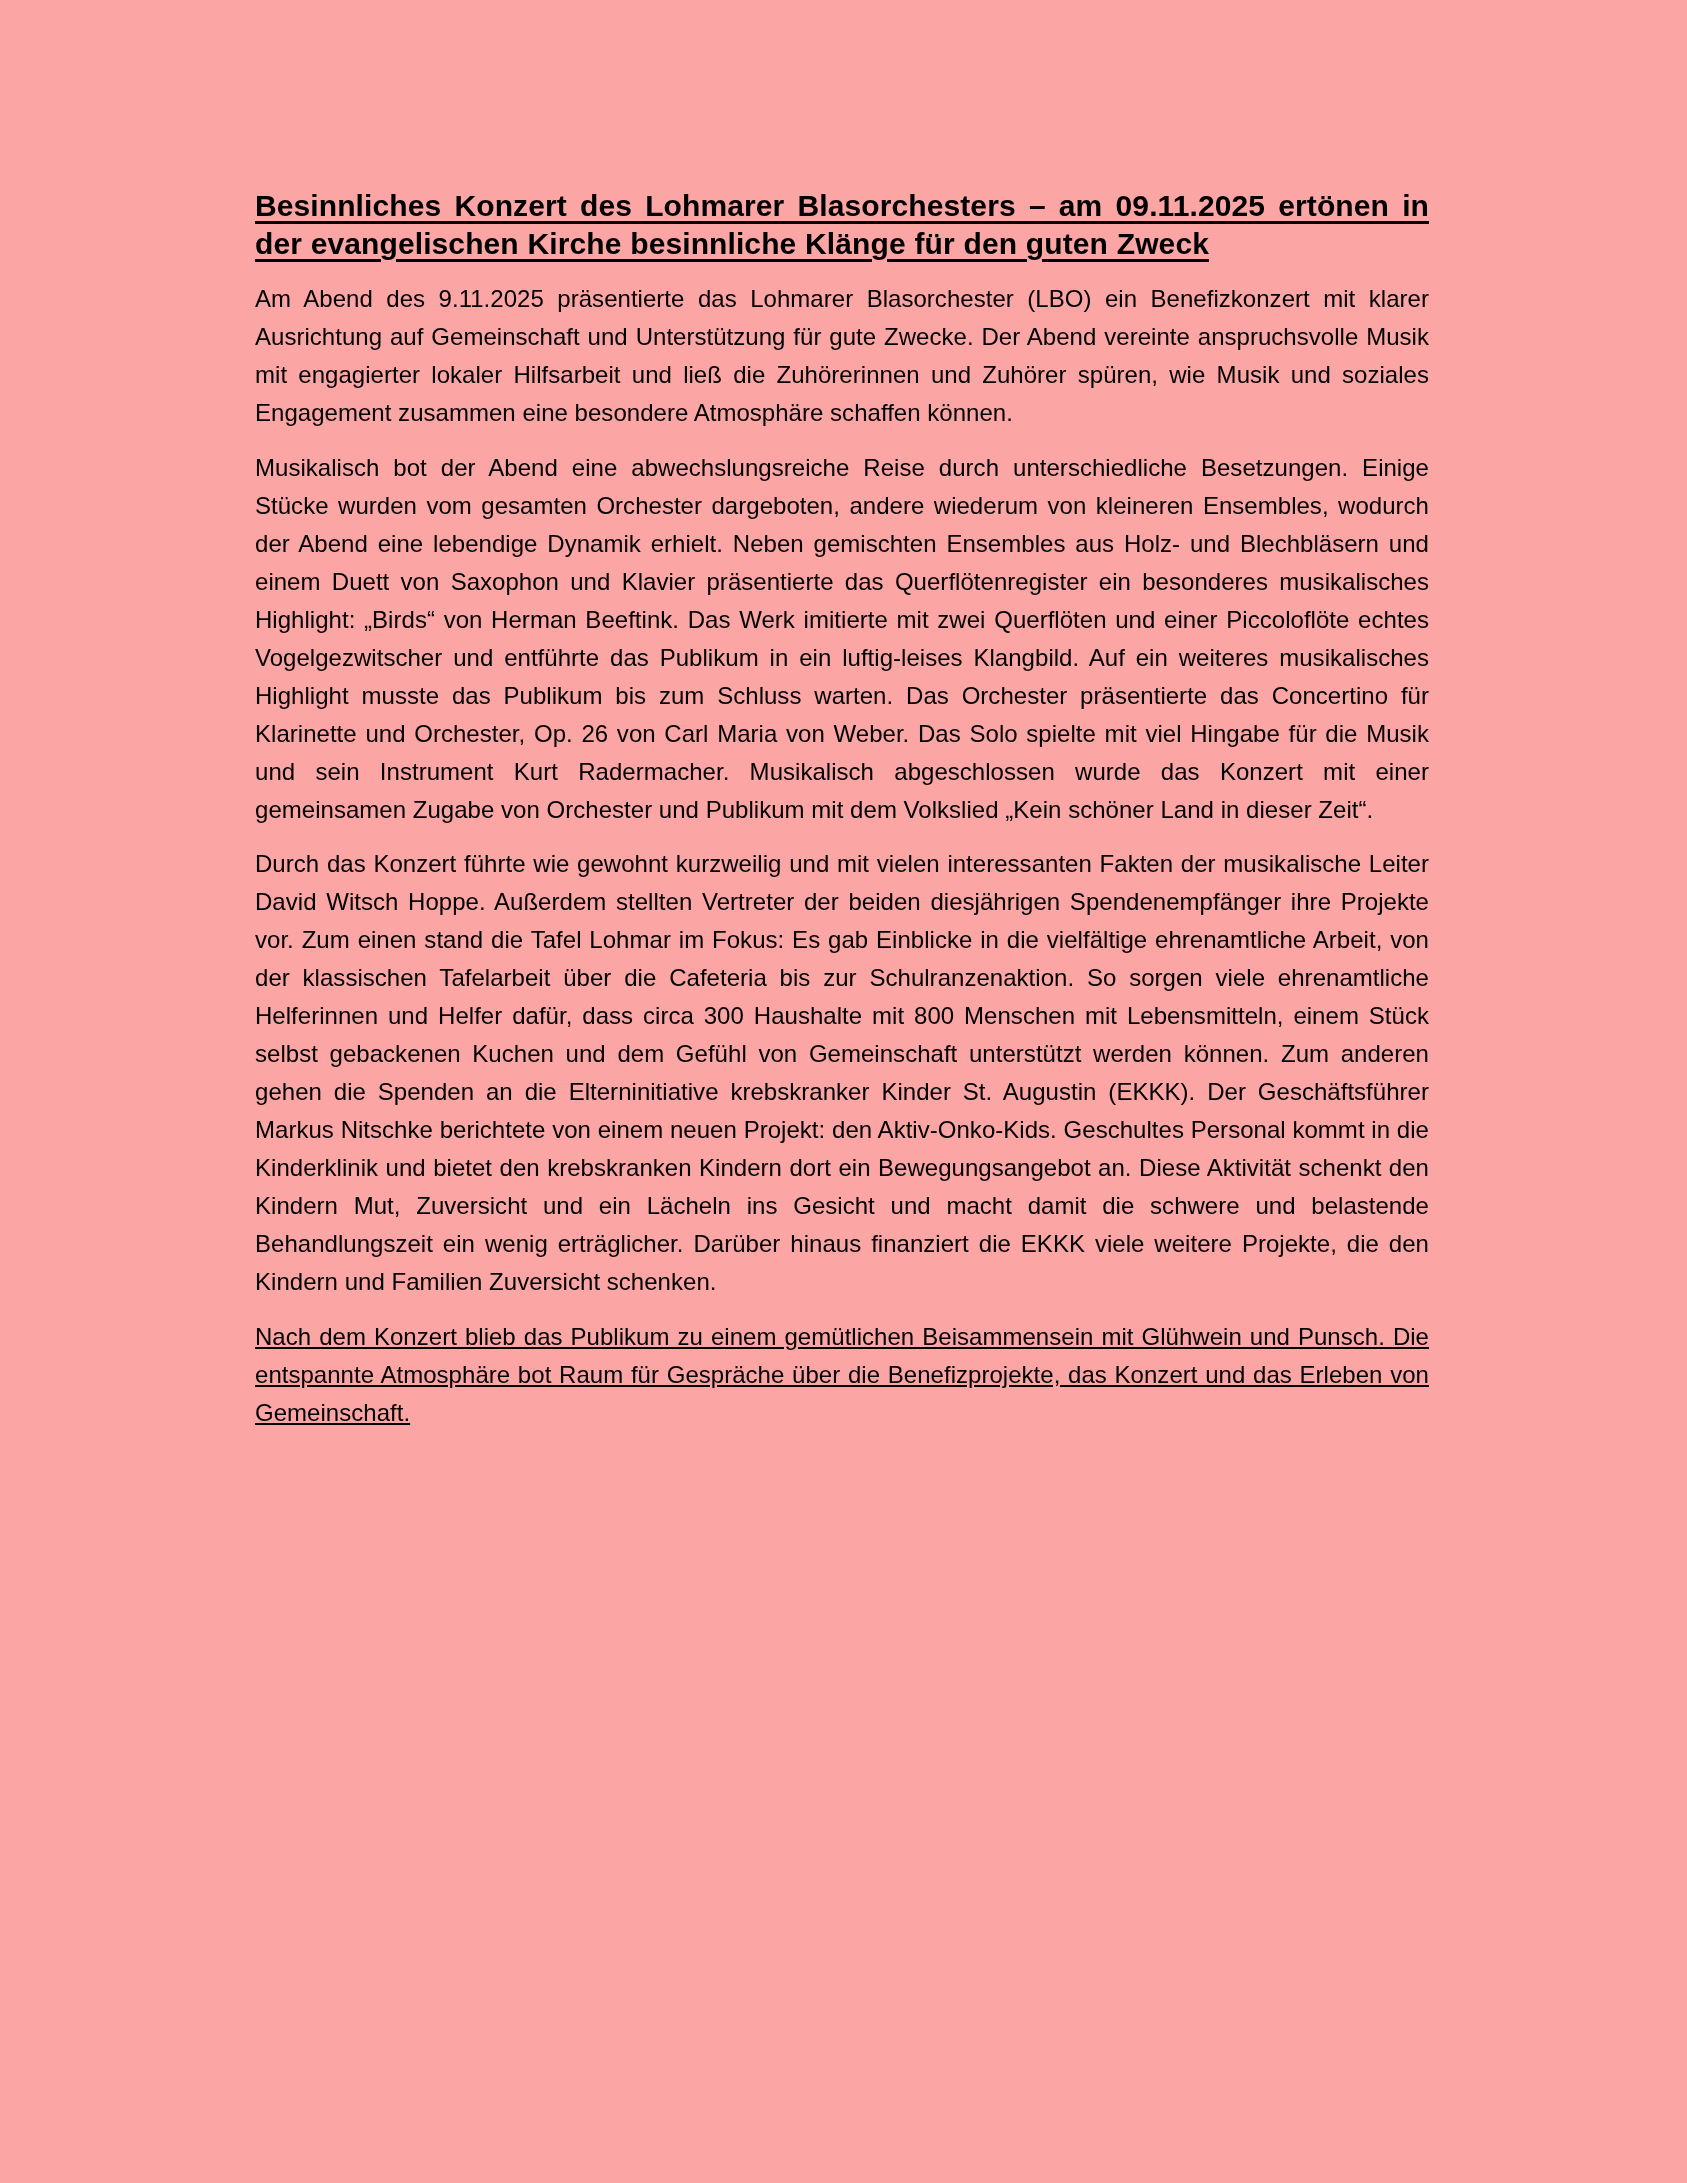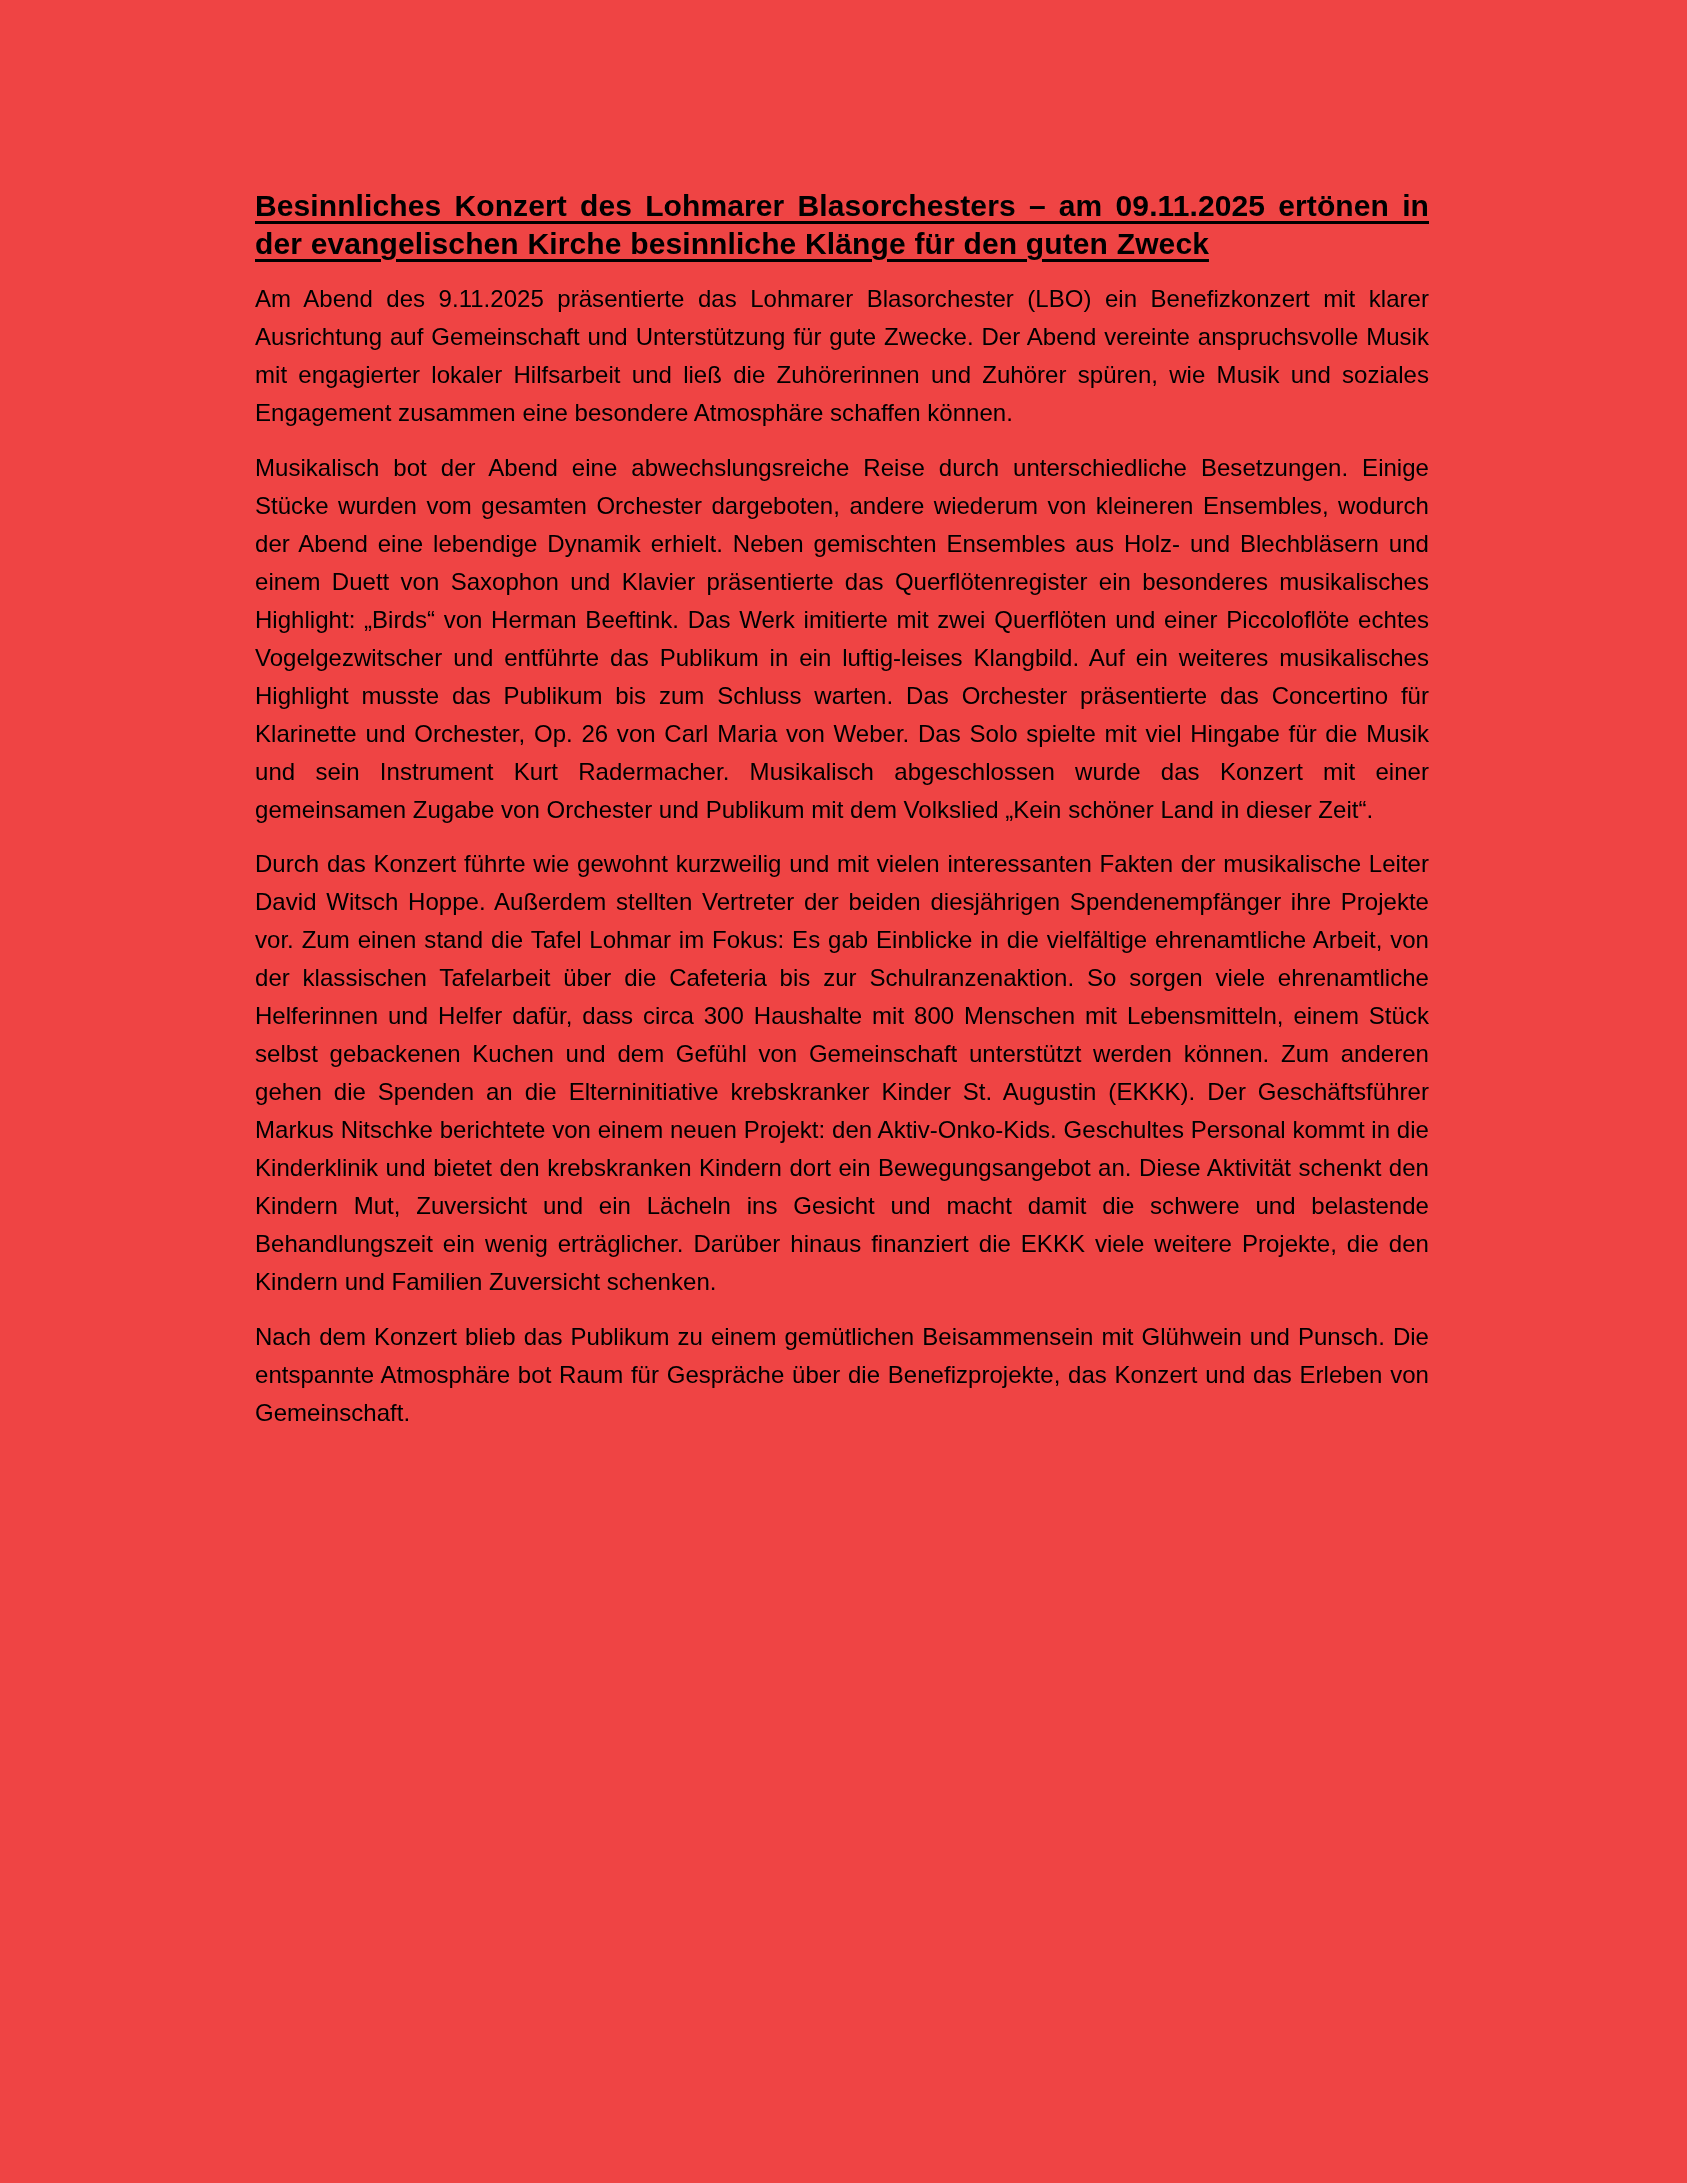--- a/index.html
+++ b/index.html
@@ -11,21 +11,21 @@
 
   body {
     font-family: "Liberation Sans", sans-serif;
     color: #000000;
   }
 
   .page {
     position: relative;
     width: 1687px;
     height: 2183px;
-    background: #ef4444;
+    background: #fca5a5;
     box-sizing: border-box;
     padding: 187px 258px 0 255px;
     overflow: hidden;
   }
 
   .doc-title {
     font-size: 30px;
     font-weight: bold;
     line-height: 38px;
     text-align: justify;
@@ -45,20 +45,21 @@
     line-height: 38px;
     text-align: justify;
     text-justify: inter-word;
     margin: 0 0 16.5px 0;
     hyphens: none;
     letter-spacing: 0.03px;
   }
 
   .doc-para:last-of-type {
     margin-bottom: 0;
+    text-decoration: underline;
   }
 </style>
 </head>
 <body>
 
 <div class="page">
 
   <h1 class="doc-title">Besinnliches Konzert des Lohmarer Blasorchesters – am 09.11.2025 ertönen in der evangelischen Kirche besinnliche Klänge für den guten Zweck</h1>
 
   <p class="doc-para">Am Abend des 9.11.2025 präsentierte das Lohmarer Blasorchester (LBO) ein Benefizkonzert mit klarer Ausrichtung auf Gemeinschaft und Unterstützung für gute Zwecke. Der Abend vereinte anspruchsvolle Musik mit engagierter lokaler Hilfsarbeit und ließ die Zuhörerinnen und Zuhörer spüren, wie Musik und soziales Engagement zusammen eine besondere Atmosphäre schaffen können.</p>

